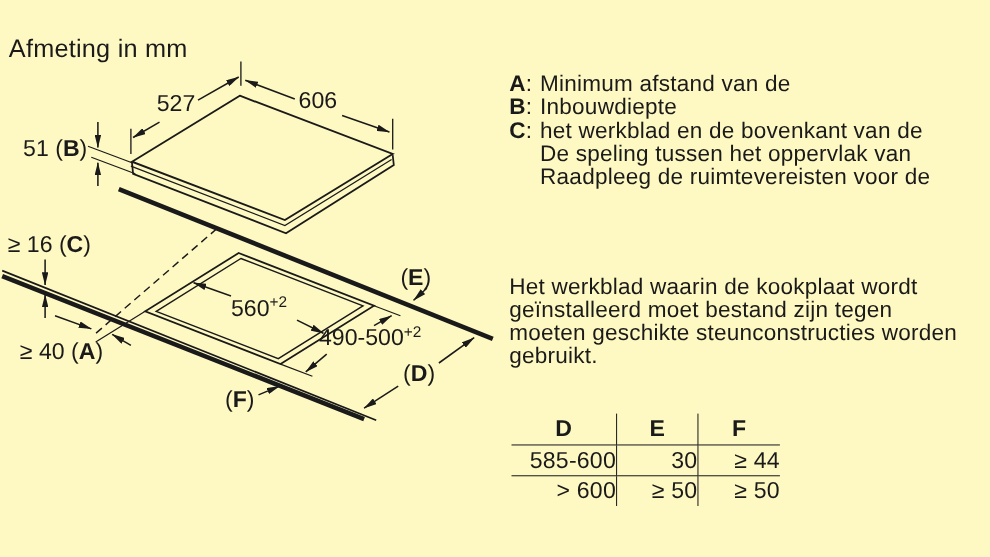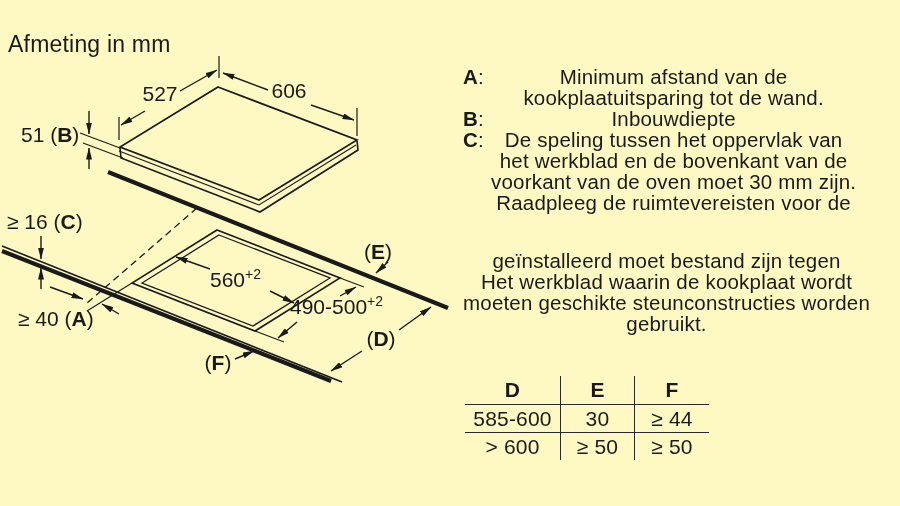--- a/index.html
+++ b/index.html
@@ -10,29 +10,29 @@
   .title{position:absolute;left:8px;top:31px;font-size:23px;letter-spacing:.2px;white-space:nowrap;}
   svg.diagram{position:absolute;left:0;top:0;}
   svg.diagram .ln{stroke:#1a1a1a;fill:none;}
   svg.diagram text{font-family:"Liberation Sans",sans-serif;font-size:21px;fill:#1a1a1a;}
   svg.diagram .b{font-weight:bold;}
   svg.diagram .sup{font-size:14px;}
   .legend{position:absolute;left:463px;top:66px;font-size:20.5px;line-height:21px;letter-spacing:.2px;}
   .note{position:relative;padding-left:28px;}
   .note-letter{position:absolute;left:0;top:0;}
   .note-letter b{font-weight:bold;}
-  .tline{white-space:nowrap;text-align:center;}
+  .tline{white-space:nowrap;}
   .bodytext{position:absolute;left:463px;top:250px;font-size:20.5px;line-height:21px;letter-spacing:.2px;}
   table.dims{
     position:absolute;left:465px;top:376px;border-collapse:collapse;
     font-size:21px;letter-spacing:.2px;text-align:center;color:#1a1a1a;
   }
   table.dims th,table.dims td{padding:0;font-weight:normal;}
   table.dims th{font-weight:bold;height:28px;}
-  table.dims td{height:27px;}
+  table.dims td{height:27px;text-align:right;}
   table.dims .c1{width:95px;}
   table.dims .c2{width:73px;}
   table.dims .c3{width:74px;}
   table.dims .vr{border-right:1.5px solid #2a2a2a;}
   table.dims .hr{border-bottom:1.5px solid #2a2a2a;}
 </style>
 </head>
 <body>
 
 <div class="stage">
@@ -102,38 +102,36 @@
       <text x="381" y="346" text-anchor="middle"><tspan>(</tspan><tspan class="b">D</tspan><tspan>)</tspan></text>
       <text x="378" y="259" text-anchor="middle"><tspan>(</tspan><tspan class="b">E</tspan><tspan>)</tspan></text>
       <text x="218" y="370" text-anchor="middle"><tspan>(</tspan><tspan class="b">F</tspan><tspan>)</tspan></text>
     </g>
   </svg>
 
   <div class="legend">
     <div class="note">
       <span class="note-letter"><b>A</b><span>:</span></span>
       <div class="tline">Minimum afstand van de</div>
-      <div class="tline">kookplaatuitsparing tot de wand.</div>
     </div>
     <div class="note">
       <span class="note-letter"><b>B</b><span>:</span></span>
       <div class="tline">Inbouwdiepte</div>
     </div>
     <div class="note">
       <span class="note-letter"><b>C</b><span>:</span></span>
+      <div class="tline">het werkblad en de bovenkant van de</div>
       <div class="tline">De speling tussen het oppervlak van</div>
-      <div class="tline">het werkblad en de bovenkant van de</div>
-      <div class="tline">voorkant van de oven moet 30 mm zijn.</div>
       <div class="tline">Raadpleeg de ruimtevereisten voor de</div>
     </div>
   </div>
 
   <div class="bodytext">
+    <div class="tline">Het werkblad waarin de kookplaat wordt</div>
     <div class="tline">geïnstalleerd moet bestand zijn tegen</div>
-    <div class="tline">Het werkblad waarin de kookplaat wordt</div>
     <div class="tline">moeten geschikte steunconstructies worden</div>
     <div class="tline">gebruikt.</div>
   </div>
 
   <table class="dims">
     <thead>
       <tr>
         <th class="c1 vr hr">D</th>
         <th class="c2 vr hr">E</th>
         <th class="c3 hr">F</th>

